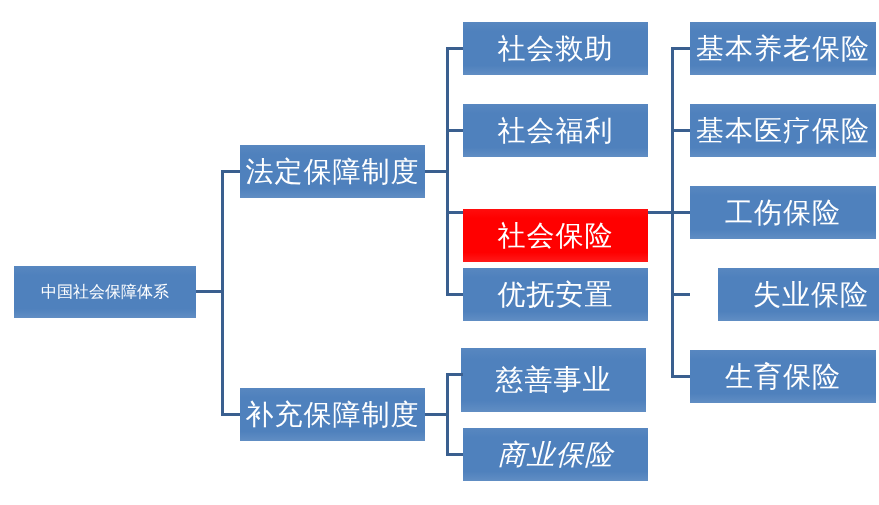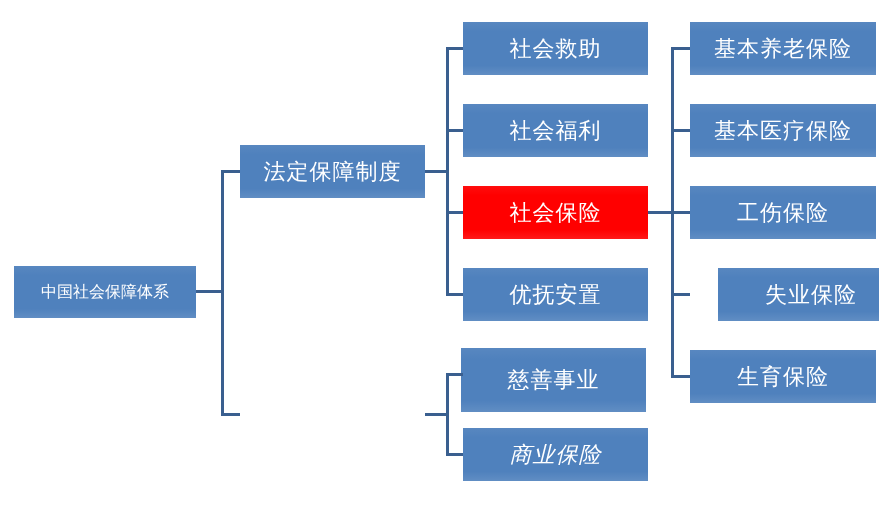--- a/index.html
+++ b/index.html
@@ -19,40 +19,41 @@
     overflow: hidden;
     font-family: "Liberation Serif", "DejaVu Serif", serif;
   }
   .node {
     position: absolute;
     background: var(--node-fill);
     color: var(--text);
     display: flex;
     align-items: center;
     justify-content: center;
-    font-size: 22px;
+    font-size: 28px;
     letter-spacing: 1px;
     white-space: nowrap;
     background-image: linear-gradient(to bottom, rgba(255,255,255,0.05), rgba(255,255,255,0) 18%, rgba(255,255,255,0) 82%, rgba(255,255,255,0.10));
   }
-  .node.highlight { background-color: var(--highlight-fill); }
+  .node.highlight { background-color: var(--highlight-fill); margin-top: 23px; }
   .node.root { font-size: 16px; letter-spacing: 0; }
   .seg {
     position: absolute;
     background: var(--connector);
   }
 </style>
 </head>
 <body>
 
 <div class="canvas">
 
   <div class="node root" style="left:14px; top:266px; width:182px; height:52px;">中国社会保障体系</div>
 
   <div class="node" style="left:240px; top:145px; width:185px; height:53px;">法定保障制度</div>
+  <div class="node" style="left:240px; top:388px; width:185px; height:53px;">补充保障制度</div>
 
   <div class="node" style="left:463px; top:22px; width:185px; height:53px;">社会救助</div>
   <div class="node" style="left:463px; top:104px; width:185px; height:53px;">社会福利</div>
   <div class="node highlight" style="left:463px; top:186px; width:185px; height:53px;">社会保险</div>
   <div class="node" style="left:463px; top:268px; width:185px; height:53px;">优抚安置</div>
 
   <div class="node" style="left:461px; top:348px; width:185px; height:64px;">慈善事业</div>
   <div class="node" style="left:463px; top:428px; width:185px; height:53px;font-style:italic;">商业保险</div>
 
   <div class="node" style="left:690px; top:22px; width:186px; height:53px;font-family:Liberation Mono, monospace;">基本养老保险</div>

